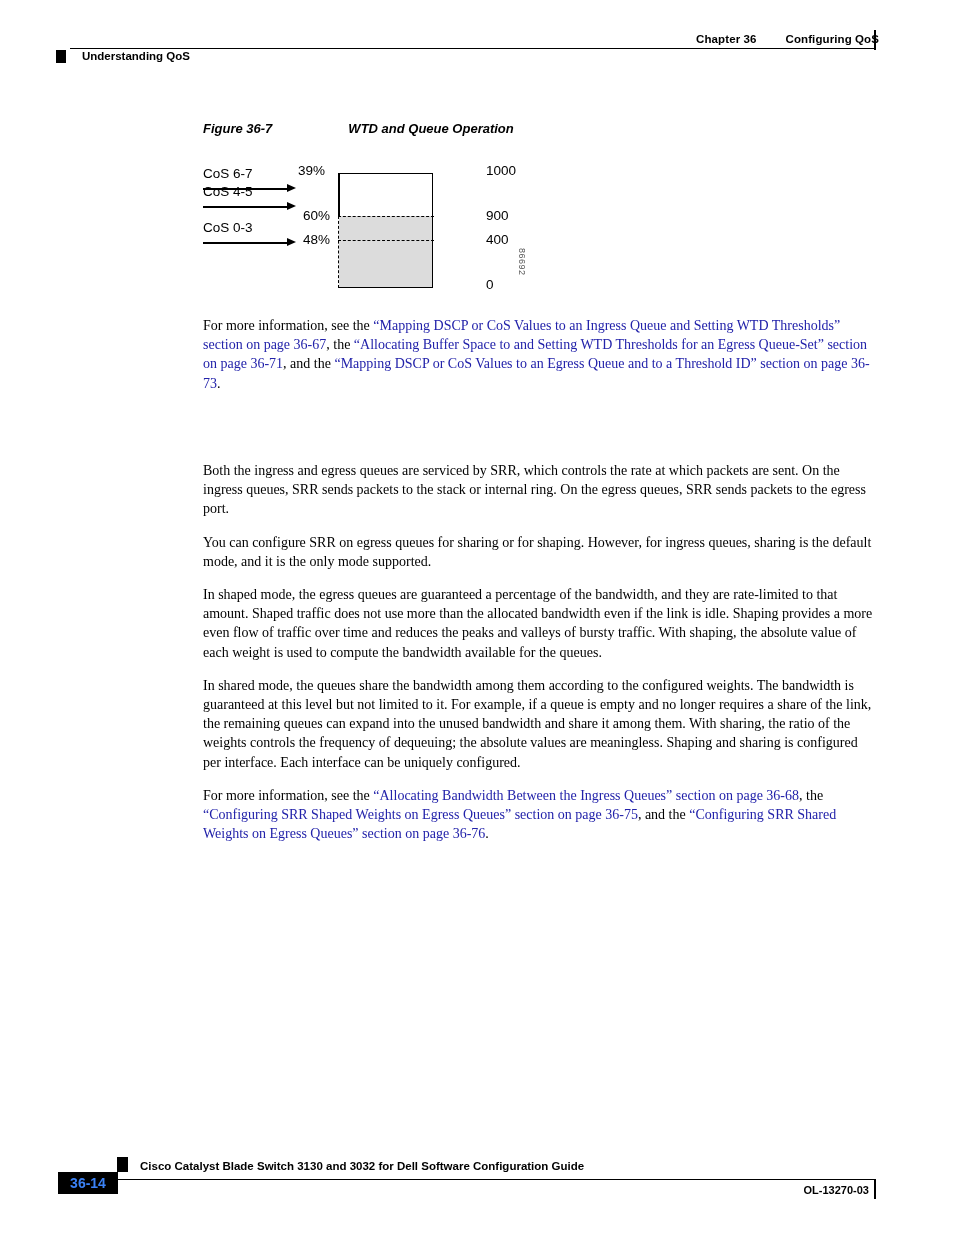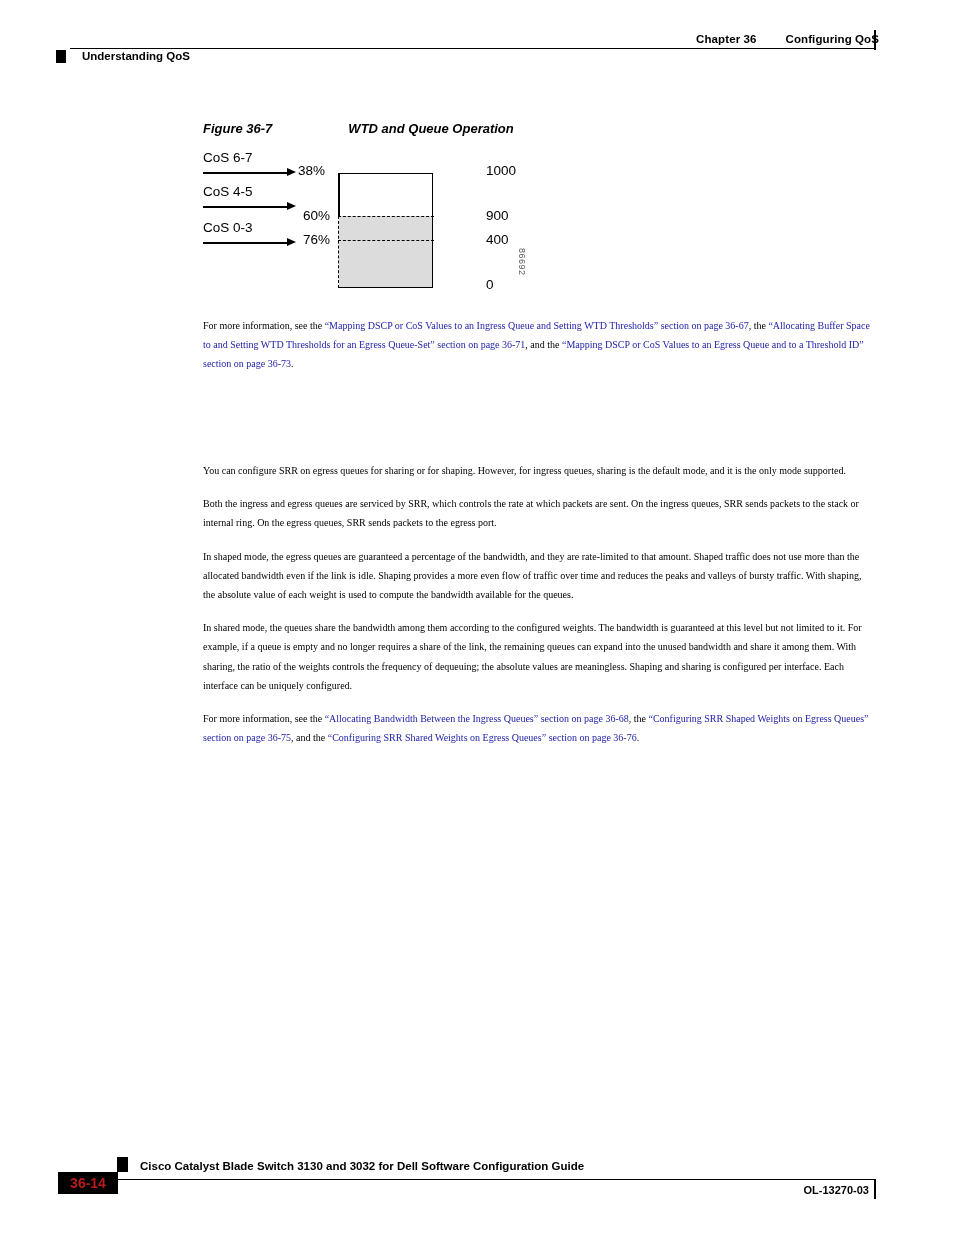--- a/index.html
+++ b/index.html
@@ -199,21 +199,21 @@
 
   
   .body-col {
     position: absolute;
     left: 203px;
     width: 672px;
   }
   p.para {
     margin: 0 0 14px 0;
     font-family: "Liberation Serif", serif;
-    font-size: 10px;
+    font-size: 14px;
     line-height: 19.2px;
     text-align: left;
     color: #000000;
   }
   .xref {
     color: #2222aa;
   }
 
   h2.sec-head {
     position: absolute;
@@ -271,21 +271,21 @@
     background: #000000;
   }
   .footer-pagenum {
     position: absolute;
     left: 58px;
     top: 1173px;
     width: 60px;
     height: 20px;
     line-height: 20px;
     text-align: center;
-    color: #b91c1c;
+    color: #3b82f6;
     font-family: "Liberation Sans", sans-serif;
     font-weight: bold;
     font-size: 14px;
   }
   .footer-docid {
     position: absolute;
     right: 85px;
     top: 1184px;
     font-family: "Liberation Sans", sans-serif;
     font-weight: bold;
@@ -314,57 +314,57 @@
 
   <div class="figure">
 
     <div class="queue-fill"></div>
     <div class="queue-box"></div>
     <div class="box-left-solid"></div>
     <div class="box-left-dashed"></div>
     <div class="thresh-line thresh-60"></div>
     <div class="thresh-line thresh-40"></div>
 
-    <div class="cos-group" style="left:8px; top:2px; width:120px; height:30px;text-decoration:underline;">
+    <div class="cos-group" style="left:8px; top:18px; width:120px; height:30px;text-decoration:underline;">
       <div class="cos-label">CoS 6-7</div>
       <div class="cos-line" style="top:22px; width:84px;"></div>
       <div class="cos-head" style="left:84px; top:18px;"></div>
     </div>
-    <div class="pct-label" style="left:103px; top:15px;">38%</div>
+    <div class="pct-label" style="left:103px; top:15px;">39%</div>
     <div class="val-label" style="left:245px; top:15px;">1000</div>
 
     <div class="cos-group" style="left:8px; top:36px; width:120px; height:30px;">
       <div class="cos-label">CoS 4-5</div>
       <div class="cos-line" style="top:22px; width:84px;"></div>
       <div class="cos-head" style="left:84px; top:18px;"></div>
     </div>
     <div class="pct-label" style="left:108px; top:60px;">60%</div>
     <div class="val-label" style="left:245px; top:60px;">900</div>
 
     <div class="cos-group" style="left:8px; top:72px; width:120px; height:30px;">
       <div class="cos-label">CoS 0-3</div>
       <div class="cos-line" style="top:22px; width:84px;"></div>
       <div class="cos-head" style="left:84px; top:18px;"></div>
     </div>
-    <div class="pct-label" style="left:108px; top:84px;">76%</div>
+    <div class="pct-label" style="left:108px; top:84px;">48%</div>
     <div class="val-label" style="left:245px; top:84px;">400</div>
 
     <div class="val-label" style="left:245px; top:129px;">0</div>
   </div>
 
   <div class="fig-id">86692</div>
 
   <div class="body-col" style="top:316px;">
     <p class="para"><span>For more information, see the </span><span class="xref">“Mapping DSCP or CoS Values to an Ingress Queue and Setting WTD Thresholds” section on page 36-67</span><span>, the </span><span class="xref">“Allocating Buffer Space to and Setting WTD Thresholds for an Egress Queue-Set” section on page 36-71</span><span>, and the </span><span class="xref">“Mapping DSCP or CoS Values to an Egress Queue and to a Threshold ID” section on page 36-73</span><span>.</span></p>
   </div>
 
 
   <div class="body-col" style="top:461px;">
+    <p class="para">Both the ingress and egress queues are serviced by SRR, which controls the rate at which packets are sent. On the ingress queues, SRR sends packets to the stack or internal ring. On the egress queues, SRR sends packets to the egress port.</p>
     <p class="para">You can configure SRR on egress queues for sharing or for shaping. However, for ingress queues, sharing is the default mode, and it is the only mode supported.</p>
-    <p class="para">Both the ingress and egress queues are serviced by SRR, which controls the rate at which packets are sent. On the ingress queues, SRR sends packets to the stack or internal ring. On the egress queues, SRR sends packets to the egress port.</p>
     <p class="para">In shaped mode, the egress queues are guaranteed a percentage of the bandwidth, and they are rate-limited to that amount. Shaped traffic does not use more than the allocated bandwidth even if the link is idle. Shaping provides a more even flow of traffic over time and reduces the peaks and valleys of bursty traffic. With shaping, the absolute value of each weight is used to compute the bandwidth available for the queues.</p>
     <p class="para">In shared mode, the queues share the bandwidth among them according to the configured weights. The bandwidth is guaranteed at this level but not limited to it. For example, if a queue is empty and no longer requires a share of the link, the remaining queues can expand into the unused bandwidth and share it among them. With sharing, the ratio of the weights controls the frequency of dequeuing; the absolute values are meaningless. Shaping and sharing is configured per interface. Each interface can be uniquely configured.</p>
     <p class="para"><span>For more information, see the </span><span class="xref">“Allocating Bandwidth Between the Ingress Queues” section on page 36-68</span><span>, the </span><span class="xref">“Configuring SRR Shaped Weights on Egress Queues” section on page 36-75</span><span>, and the </span><span class="xref">“Configuring SRR Shared Weights on Egress Queues” section on page 36-76</span><span>.</span></p>
   </div>
 
   <div class="footer">
     <div class="footer-marker"></div>
     <div class="footer-title">Cisco Catalyst Blade Switch 3130 and 3032 for Dell Software Configuration Guide</div>
     <div class="footer-rule"></div>
     <div class="footer-endbar"></div>

